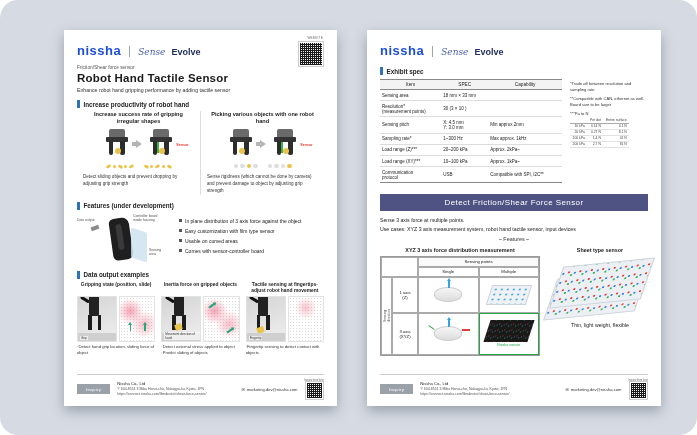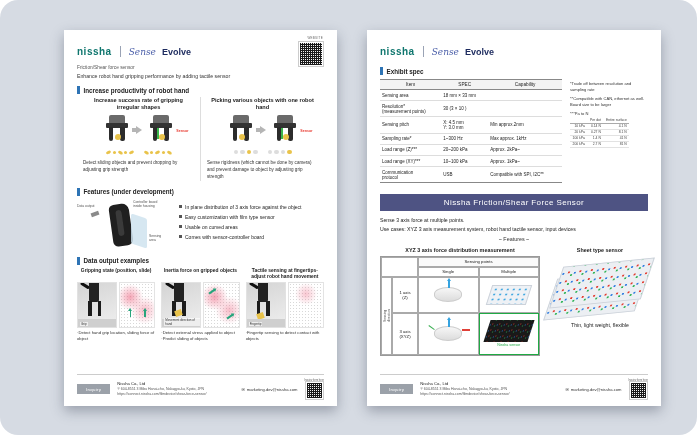--- a/index.html
+++ b/index.html
@@ -4,21 +4,21 @@
 <style>
   html,body{margin:0;padding:0;background:#ffffff;font-family:"Liberation Sans",sans-serif;}
   .canvas{position:relative;width:697px;height:435px;background:#d6dbe3;border-radius:18px;overflow:hidden;}
   .page{position:absolute;top:30px;background:#fff;box-shadow:0 5px 12px rgba(40,50,70,.35);overflow:hidden;}
   .page-left{left:64px;width:273px;height:376px;}
   .page-right{left:367px;width:294px;height:376px;}
   .pad{padding:12px 13px 0 13px;position:relative;height:100%;box-sizing:border-box;}
 
   
   .brandrow{display:flex;align-items:flex-end;gap:6px;height:15px;}
-  .logo{font-weight:800;font-size:10px;letter-spacing:.5px;color:#0f766e;line-height:1;}
+  .logo{font-weight:800;font-size:13px;letter-spacing:.5px;color:#1d4ed8;line-height:1;}
   .brand-div{width:1px;height:11px;background:#9aa3b5;margin:0 2px;}
   .tag-script{font-family:"DejaVu Serif",serif;font-style:italic;font-size:9px;color:#4a5ea8;line-height:1;text-align:center;}
   .tag-bold{font-weight:bold;font-size:9px;color:#1c2a5e;line-height:1;}
 
   .qr{background:
       repeating-linear-gradient(0deg,#1a1a1a 0 1px,transparent 1px 2px),
       repeating-linear-gradient(90deg,#1a1a1a 0 1px,#f2f2f2 1px 2px);
       border:1.5px solid #fff;outline:1px solid #ccc;}
   .qr-top{position:absolute;top:12px;right:14px;width:22px;height:22px;}
   .qr-top-label{position:absolute;top:6px;right:14px;font-size:3px;color:#666;letter-spacing:.3px;}
@@ -167,20 +167,21 @@
       <div class="brandrow">
         <span class="logo">nissha</span>
         <span class="brand-div"></span>
         <span class="tag-script">Sense</span>
         <span class="tag-bold">Evolve</span>
       </div>
       <div class="qr-top-label">WEBSITE</div>
       <div class="qr qr-top"></div>
 
       <div class="category">Friction/Shear force sensor</div>
+      <div class="title">Robot Hand Tactile Sensor</div>
       <div class="subtitle">Enhance robot hand gripping performance by adding tactile sensor</div>
 
       <div class="sec-h">
         <span class="sec-bar"></span>
         <span class="sec-title">Increase productivity of robot hand</span>
       </div>
       <div class="cols2">
         <div class="col2">
           <div class="col2-title">Increase success rate of gripping irregular shapes</div>
           <div class="art-row">
@@ -470,21 +471,21 @@
               <tr>
                   <td>200 kPa</td>
                   <td>2.7 N</td>
                   <td>81 N</td>
                 </tr>
             </tbody>
           </table>
         </div>
       </div>
 
-      <div class="banner">Nissha Friction/Shear Force Sensor</div>
+      <div class="banner">Detect Friction/Shear Force Sensor</div>
       <div class="intro">
         <div>Sense 3 axis force at multiple points.</div>
         <div>Use cases: XYZ 3 axis measurement system, robot hand tactile sensor, input devices</div>
       </div>
       <div class="feats-div">~ Features ~</div>
 
       <div class="rfeat">
         <div class="rfeat-l">
           <div class="rfeat-title">XYZ 3 axis force distribution measurement</div>
           <div class="mx">

